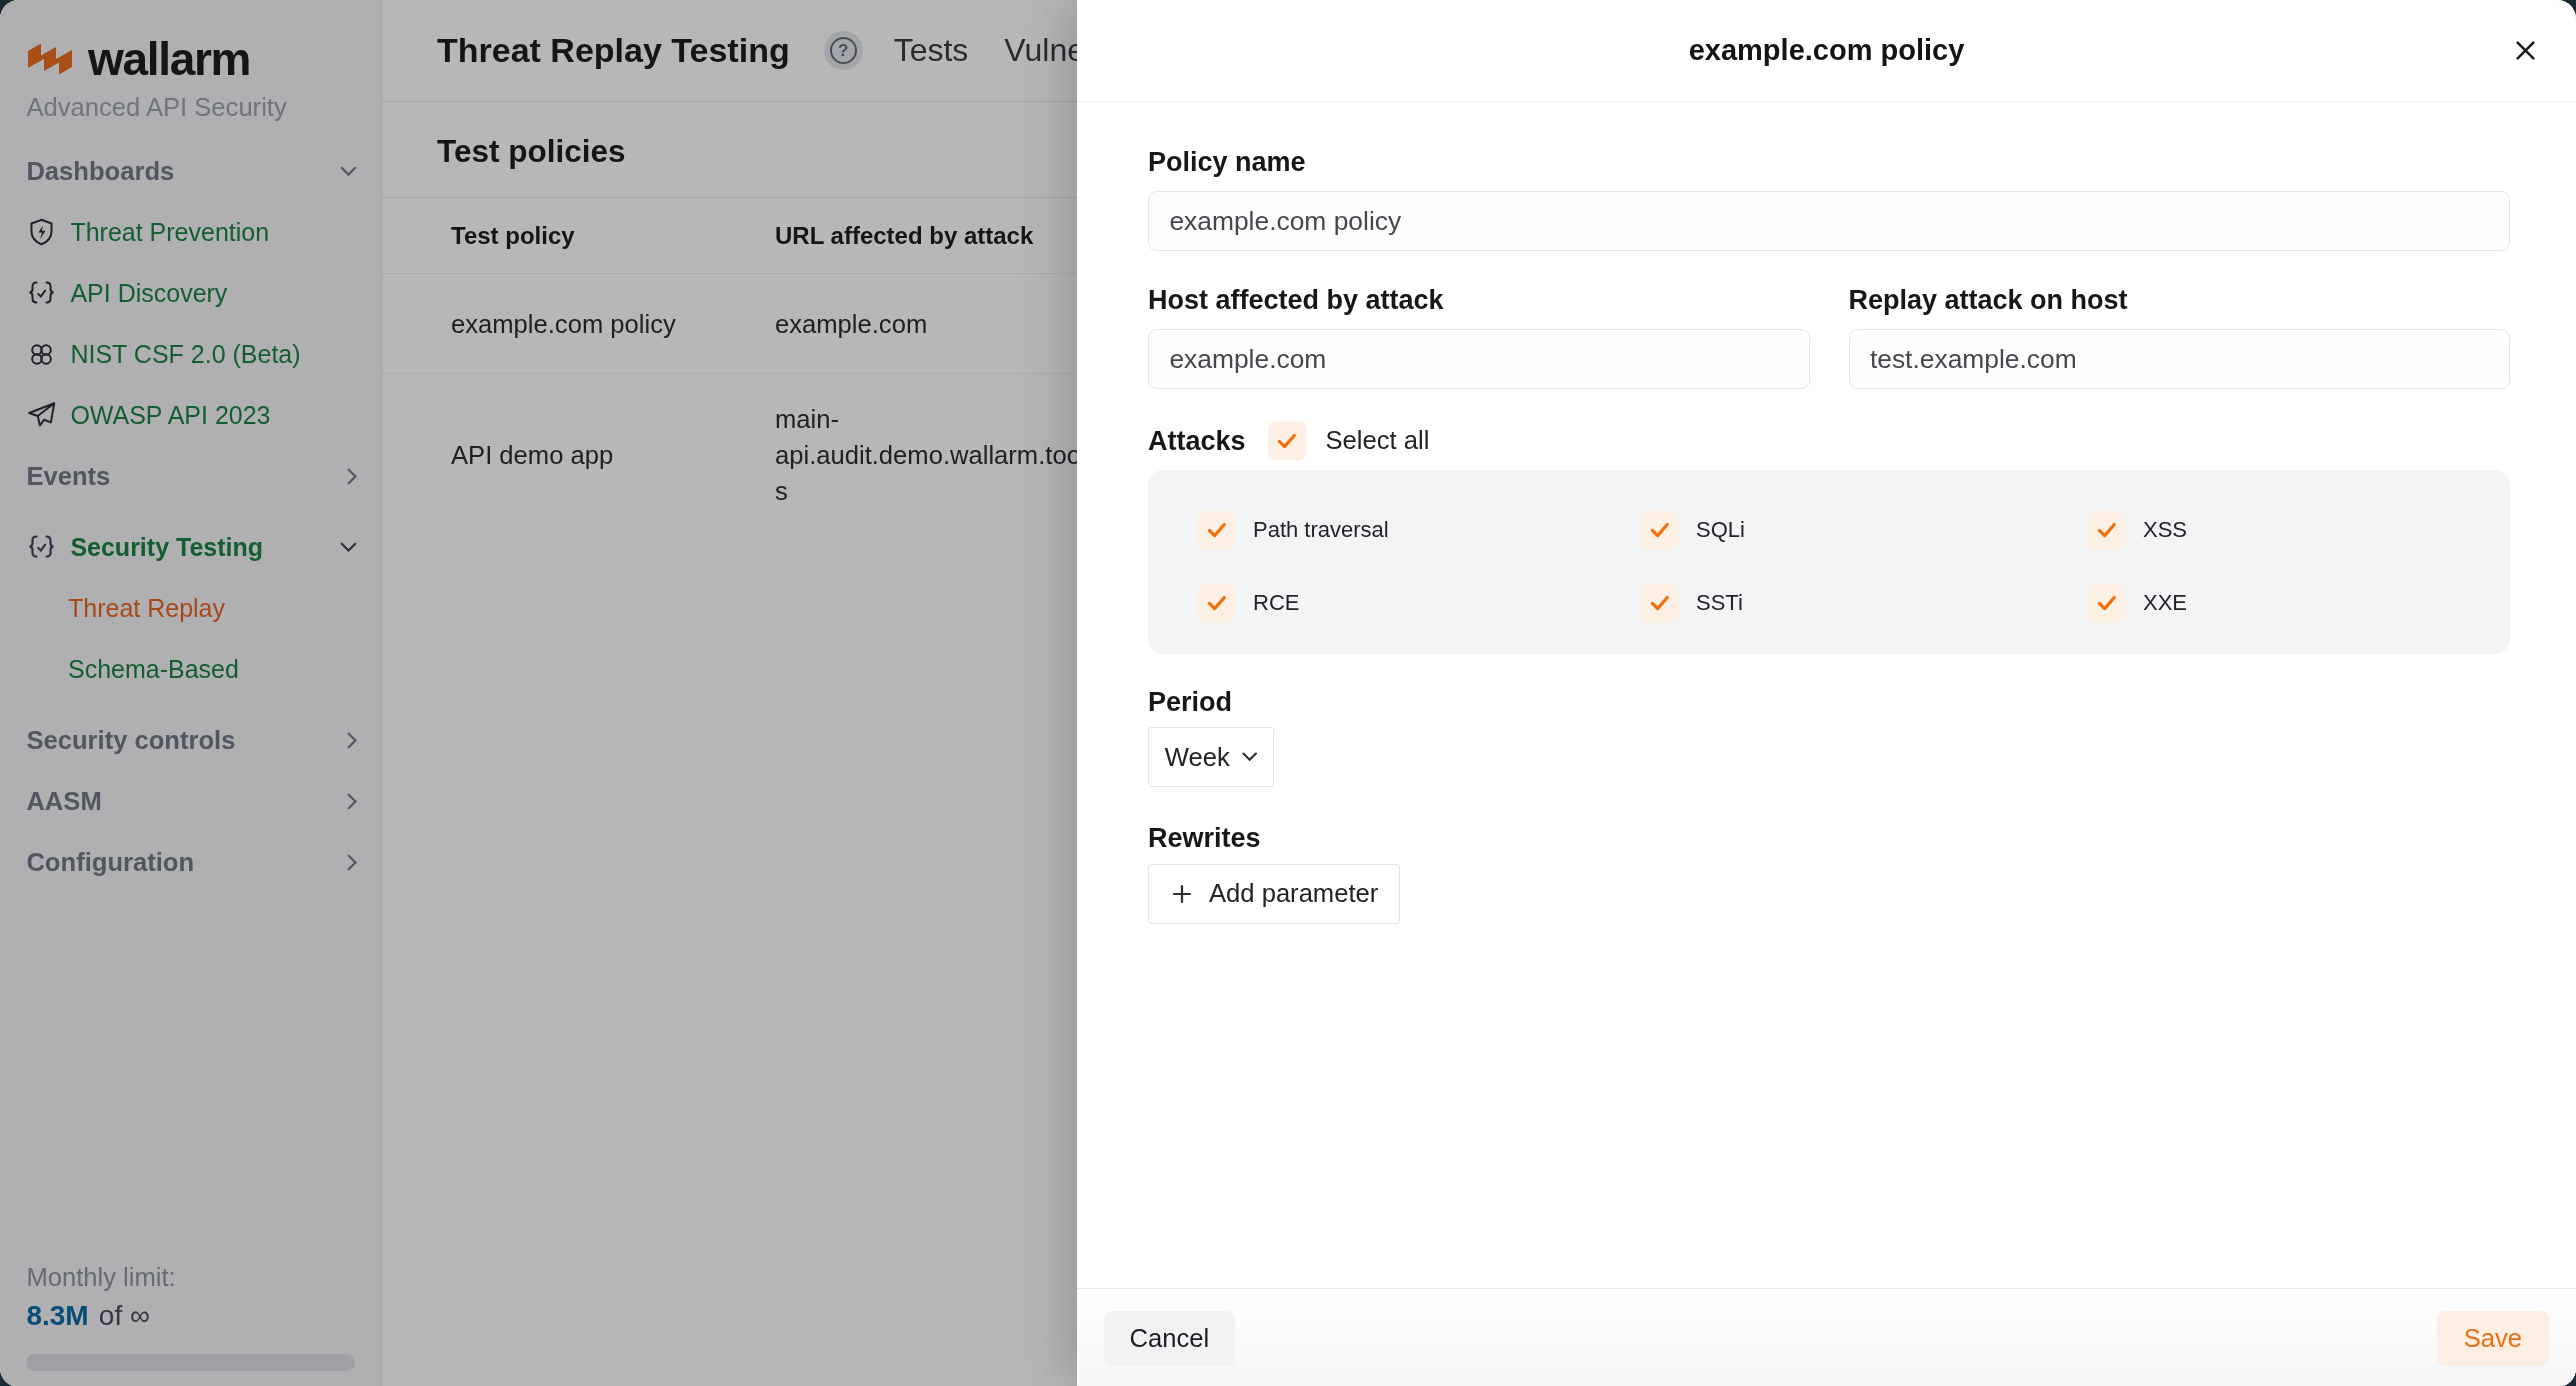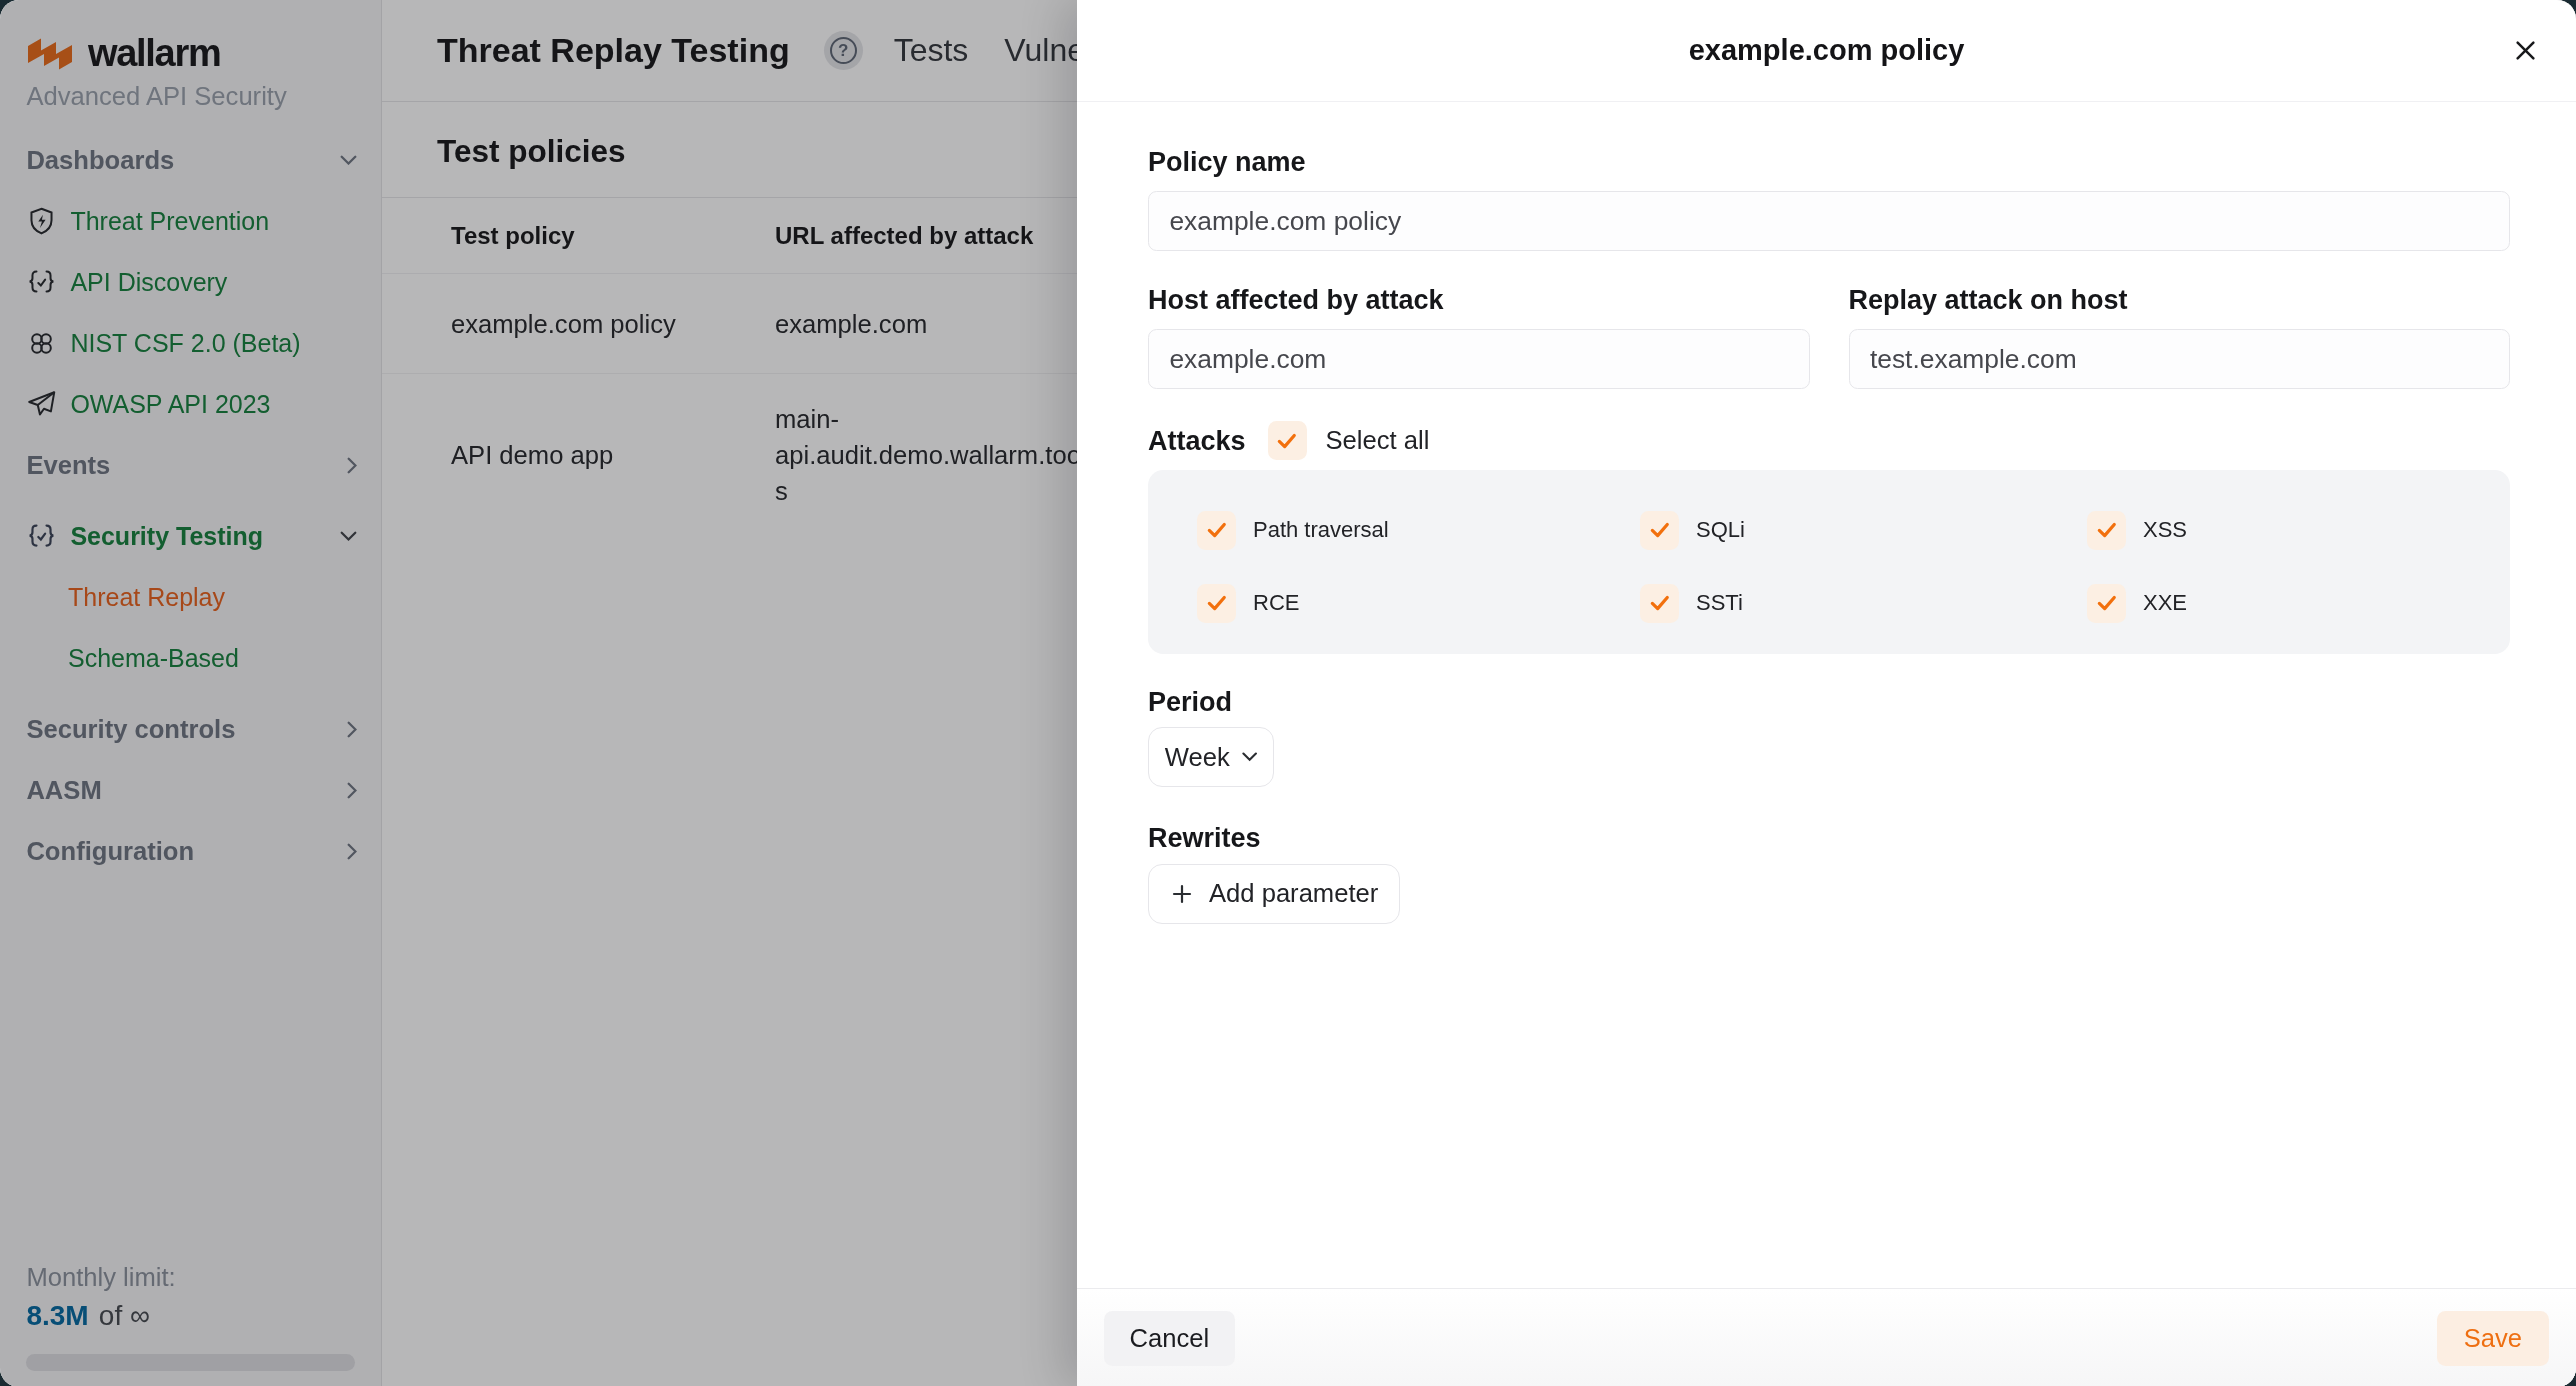--- a/index.html
+++ b/index.html
@@ -8,21 +8,21 @@
     background:#1a2b32;
     font-family:"Liberation Sans",sans-serif;
     -webkit-font-smoothing:antialiased;
   }
   .window{position:absolute;inset:0;border-radius:19px;overflow:hidden;background:#fff;display:flex}
 
   
   .sidebar{width:382px;flex-shrink:0;background:#F5F5F7;border-right:1.7px solid #E2E2E6;position:relative;box-sizing:border-box}
   .brand{padding:32px 26.4px 0}
   .logo-row{display:flex;align-items:center;gap:13.6px}
-  .logo-text{font-size:38px;font-weight:700;color:#17181A;letter-spacing:-1.3px}
+  .logo-text{font-size:46px;font-weight:700;color:#17181A;letter-spacing:-1.3px}
   .brand-sub{margin-top:6.8px;font-size:25.6px;color:#98A0AB}
   .nav{margin-top:19px}
   .nav-row{height:61px;display:flex;align-items:center;padding:0 24px 0 26.4px;cursor:pointer}
   .nav-row .nicon{width:44px;display:flex;align-items:center;flex-shrink:0}
   .nav-section-label{font-size:25.6px;font-weight:700;color:#6E7581}
   .nav-item-label{font-size:25px;color:#15803d}
   .nav-item-label.semibold{font-weight:600}
   .chev{margin-left:auto;display:flex;align-items:center}
   .subitem{padding-left:68px}
   .subitem .nav-item-label.active{color:#E8611C}
@@ -68,21 +68,21 @@
   .row2{display:flex;gap:39px}
   .col{flex:1;min-width:0}
   .attacks-head{display:flex;align-items:center;margin-top:31px;height:41px}
   .checkbox{width:39px;height:39px;border-radius:8.5px;background:#FCEFE3;display:flex;align-items:center;justify-content:center;flex-shrink:0;cursor:pointer}
   .sel-label{font-size:25.6px;color:#222327;margin-left:19px}
   .attacks-head .checkbox{margin-left:22px}
   .attack-panel{margin-top:8.5px;height:184px;background:#F3F4F6;border-radius:15.3px;padding:41px 17px 0 49px;box-sizing:border-box;
                 display:grid;grid-template-columns:443px 447px 1fr;grid-auto-rows:39px;row-gap:34px;align-items:center}
   .option{display:flex;align-items:center;cursor:pointer}
   .option .olabel{font-size:22px;color:#222327;margin-left:17px}
-  .btn-outline{border:1.7px solid #E6E6EA;border-radius:14px;background:#fff;display:flex;align-items:center;justify-content:center;box-sizing:border-box;cursor:pointer;font-size:25.6px;color:#222327}
+  .btn-outline{border:1.7px solid #E6E6EA;border-radius:3px;background:#fff;display:flex;align-items:center;justify-content:center;box-sizing:border-box;cursor:pointer;font-size:25.6px;color:#222327}
   .week-btn{margin-top:8.5px;width:126px;height:60px;gap:12px}
   .addparam-btn{margin-top:8.5px;width:252px;height:60px;gap:15.3px}
   .d-footer{height:99px;flex-shrink:0;border-top:1.7px solid #EBEBEE;display:flex;align-items:center;justify-content:space-between;padding:0 27px;box-sizing:border-box;background:linear-gradient(#ffffff,#f6f6f7)}
   .btn{height:55px;border:none;border-radius:8.5px;display:flex;align-items:center;padding:0 25.6px;font-size:25.6px;cursor:pointer;font-family:"Liberation Sans",sans-serif}
   .btn.cancel{background:#F2F2F4;color:#1B1C20}
   .btn.save{background:#FCEEE2;color:#EE6F12;padding:0 27px}
   svg{display:block}
 </style>
 </head>
 <body>

